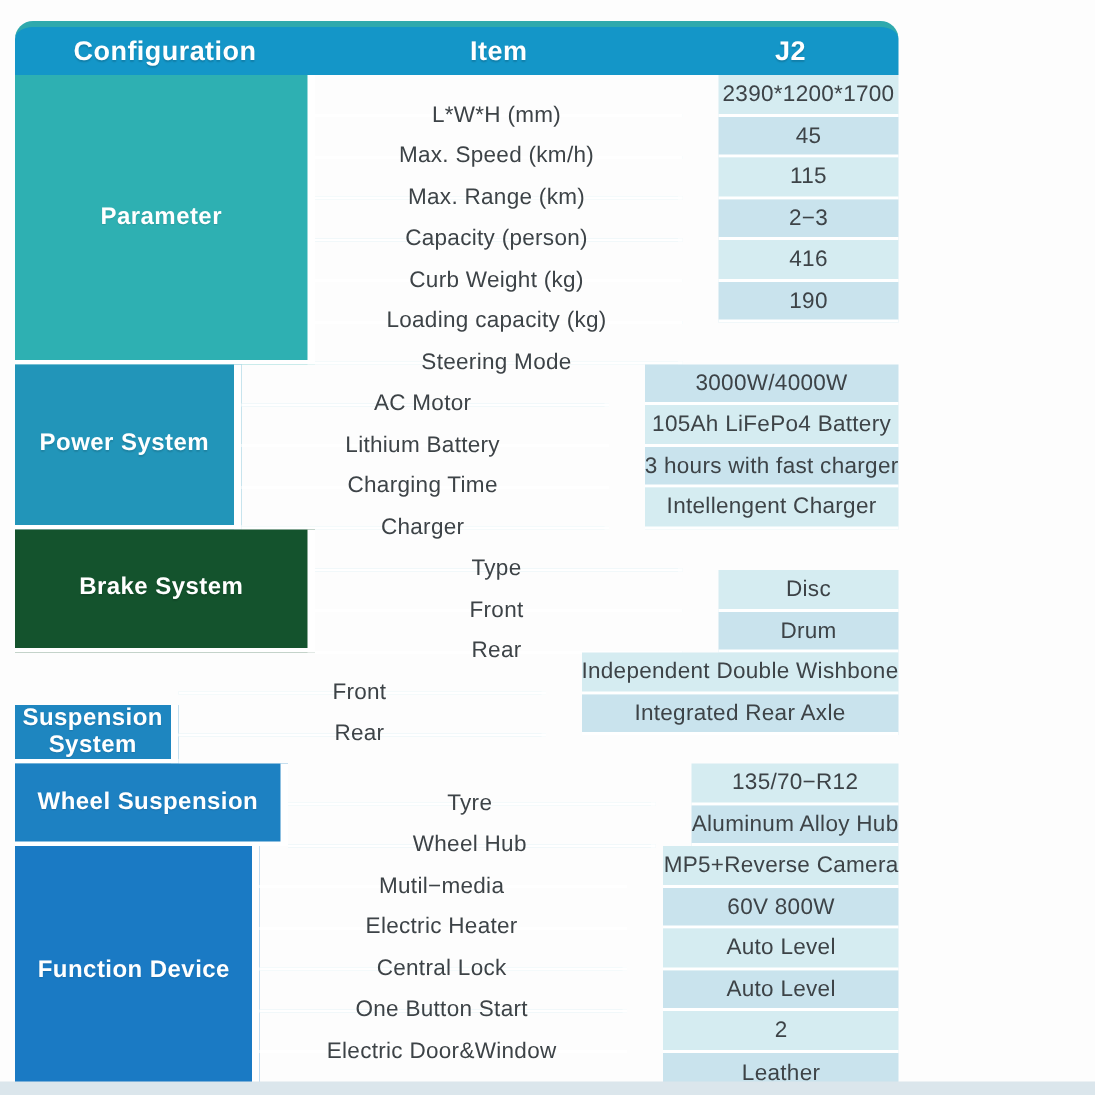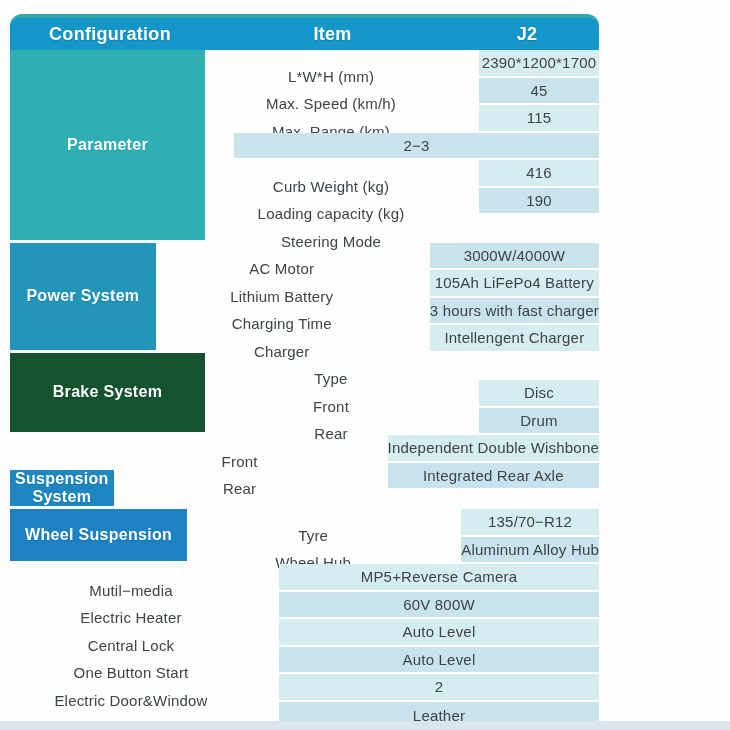--- a/index.html
+++ b/index.html
@@ -106,20 +106,21 @@
             </div>
             <div class="row alt">
               <div class="cell item">Max. Speed (km/h)</div>
               <div class="cell value">45</div>
             </div>
             <div class="row">
               <div class="cell item">Max. Range (km)</div>
               <div class="cell value">115</div>
             </div>
             <div class="row alt">
+              <div class="cell item">Capacity (person)</div>
               <div class="cell value">2−3</div>
             </div>
             <div class="row">
               <div class="cell item">Curb Weight (kg)</div>
               <div class="cell value">416</div>
             </div>
             <div class="row alt">
               <div class="cell item">Loading capacity (kg)</div>
               <div class="cell value">190</div>
             </div>
@@ -185,20 +186,21 @@
               <div class="cell item">Tyre</div>
               <div class="cell value">135/70−R12</div>
             </div>
             <div class="row alt">
               <div class="cell item">Wheel Hub</div>
               <div class="cell value">Aluminum Alloy Hub</div>
             </div>
           </div>
         </div>
         <div class="section">
+          <div class="section-label" style="background: rgb(26, 122, 196);">Function Device</div>
           <div class="section-rows">
             <div class="row">
               <div class="cell item">Mutil−media</div>
               <div class="cell value">MP5+Reverse Camera</div>
             </div>
             <div class="row alt">
               <div class="cell item">Electric Heater</div>
               <div class="cell value">60V 800W</div>
             </div>
             <div class="row">

